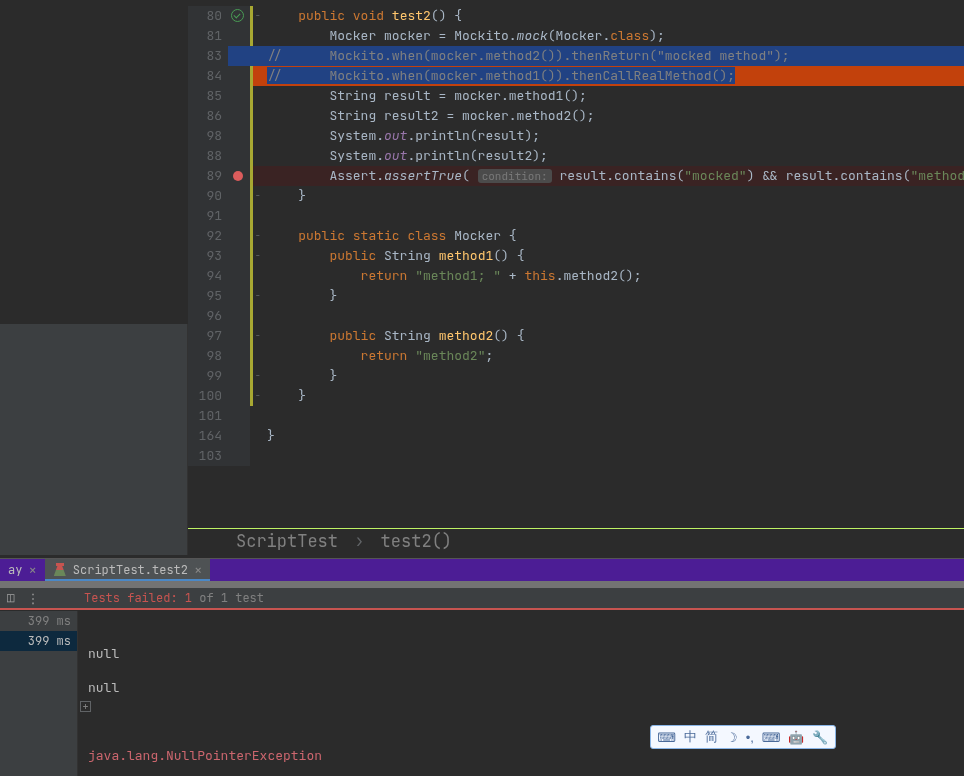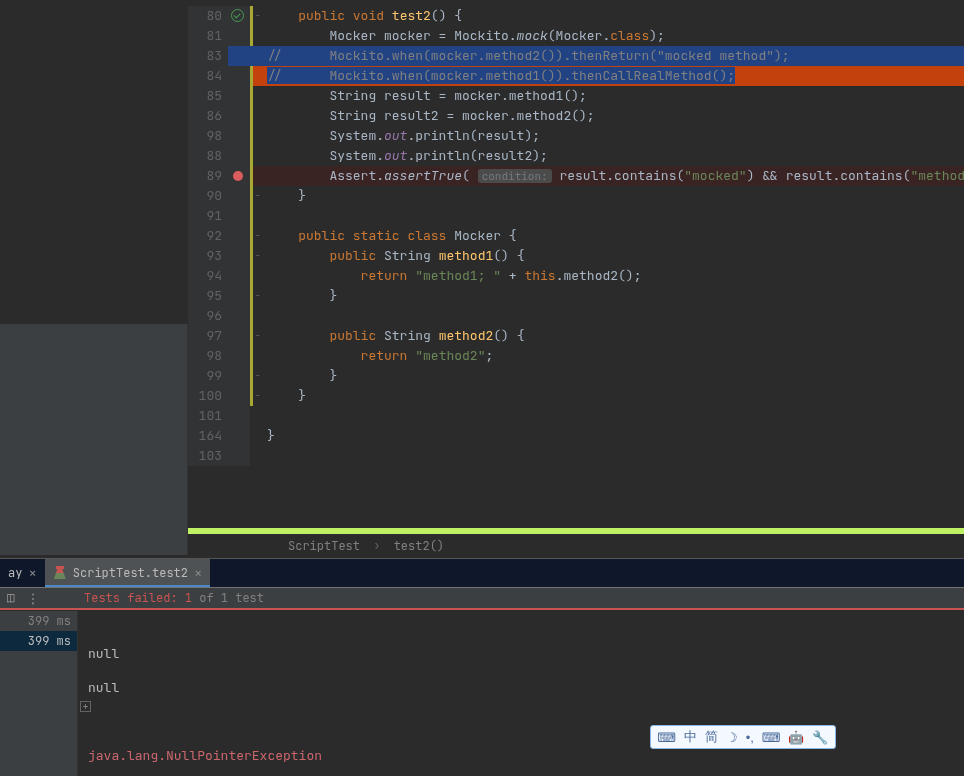--- a/index.html
+++ b/index.html
@@ -113,34 +113,34 @@
     padding: 0 4px;
     border-radius: 3px;
     font-size: 11px;
   }
   .breadcrumb {
     position: absolute;
     left: 188px; top: 528px;
     right: 0;
     height: 26px;
     background: #2b2b2b;
-    border-top: 6px solid #bef264;
+    border-top: 1px solid #bef264;
     color: #808080;
-    font-size: 12px;
-    padding-left: 100px;
+    font-size: 17px;
+    padding-left: 48px;
     line-height: 24px;
   }
   .breadcrumb .sep { color: #606366; margin: 0 6px; }
   .tab-bar {
     position: absolute;
     left: 0; top: 558px;
     right: 0; height: 30px;
-    background: #0f172a;
+    background: #4c1d95;
     border-top: 1px solid #555;
-    border-bottom: 1px solid #737373;
+    border-bottom: 7px solid #737373;
     display: flex;
     align-items: stretch;
   }
   .tab {
     display: flex;
     align-items: center;
     padding: 0 8px;
     font-size: 12px;
     color: #bbbbbb;
     position: relative;

